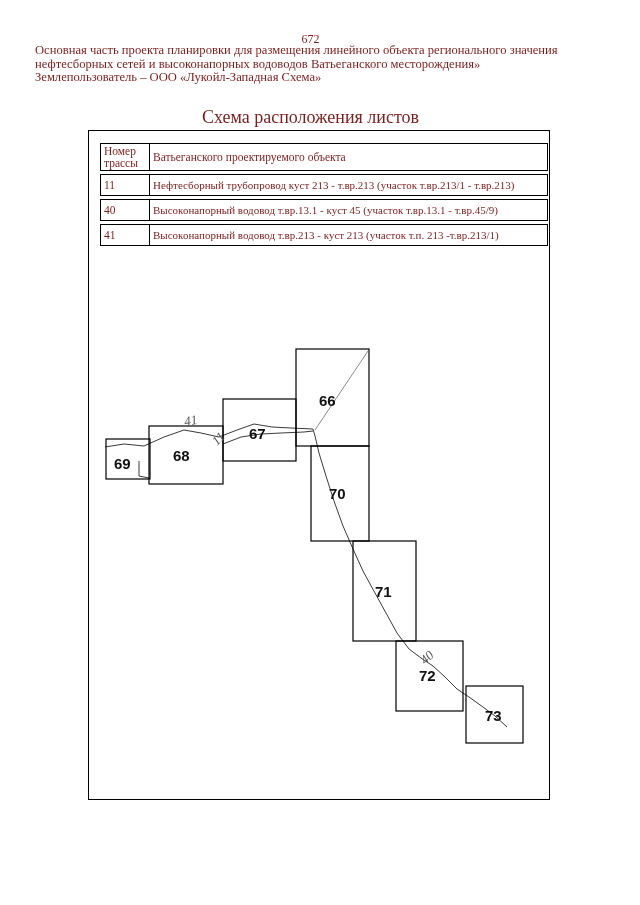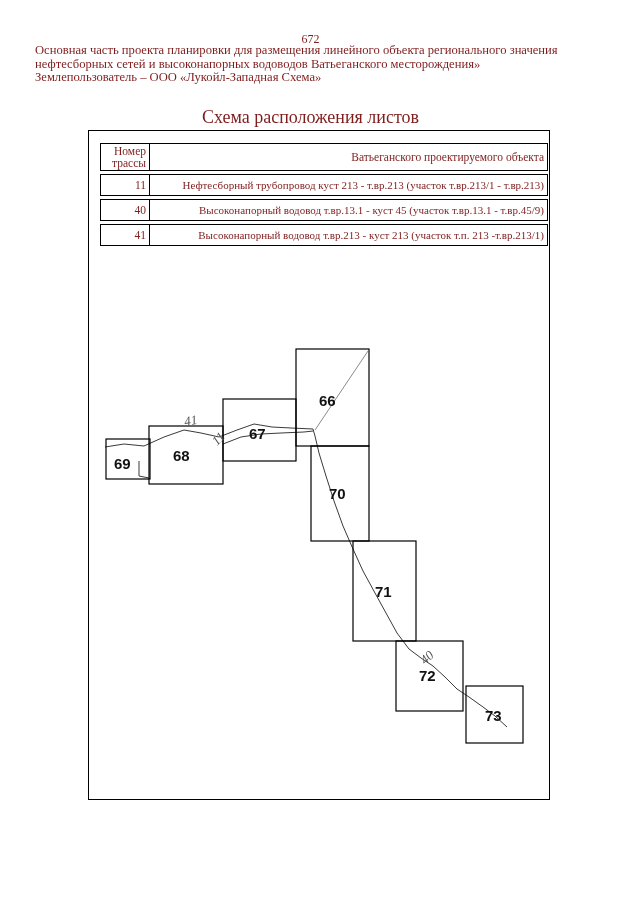--- a/index.html
+++ b/index.html
@@ -52,21 +52,21 @@
     width: 448px;
     border-collapse: separate;
     border-spacing: 0 3px;
     font-size: 11.5px;
     table-layout: fixed;
     background: transparent;
   }
   .routes-table th, .routes-table td {
     border: 1px solid #000000;
     padding: 1px 3px;
-    text-align: right;
+    text-align: left;
     font-weight: normal;
     vertical-align: middle;
     background: #ffffff;
   }
   .routes-table th:first-child, .routes-table td:first-child {
     border-right: none;
     width: 49px;
   }
   .routes-table td { height: 22px; }
   .routes-table td:last-child { white-space: nowrap; font-size: 11px; overflow: hidden; }

